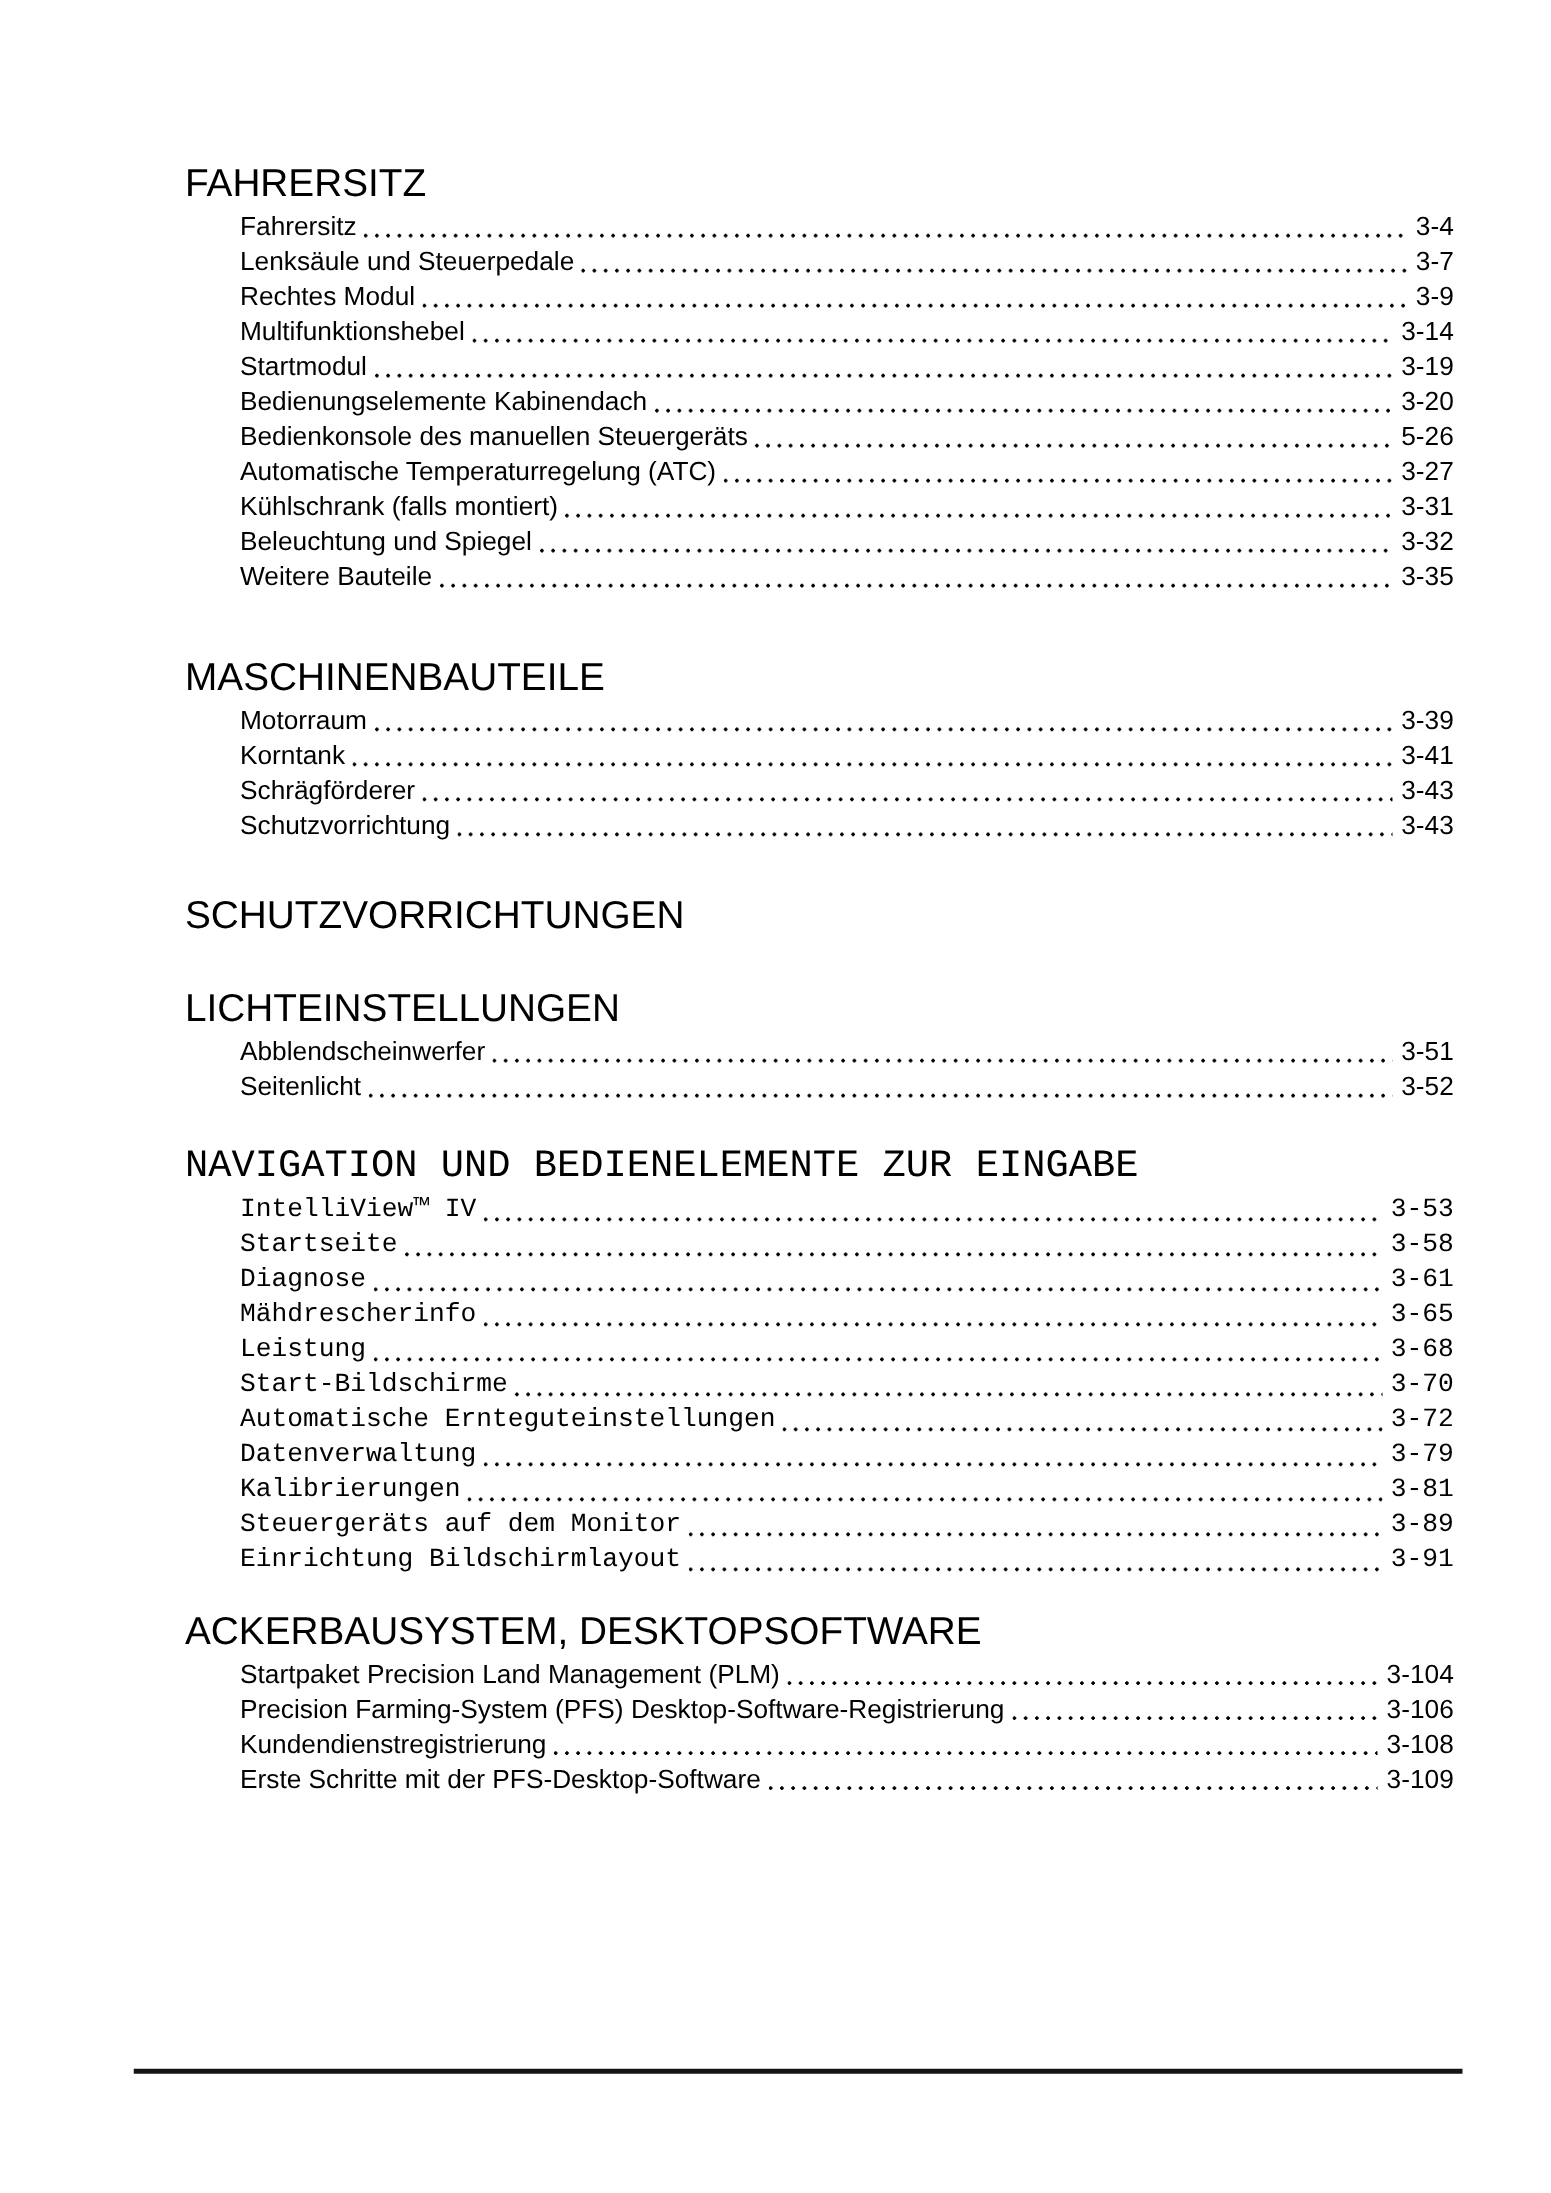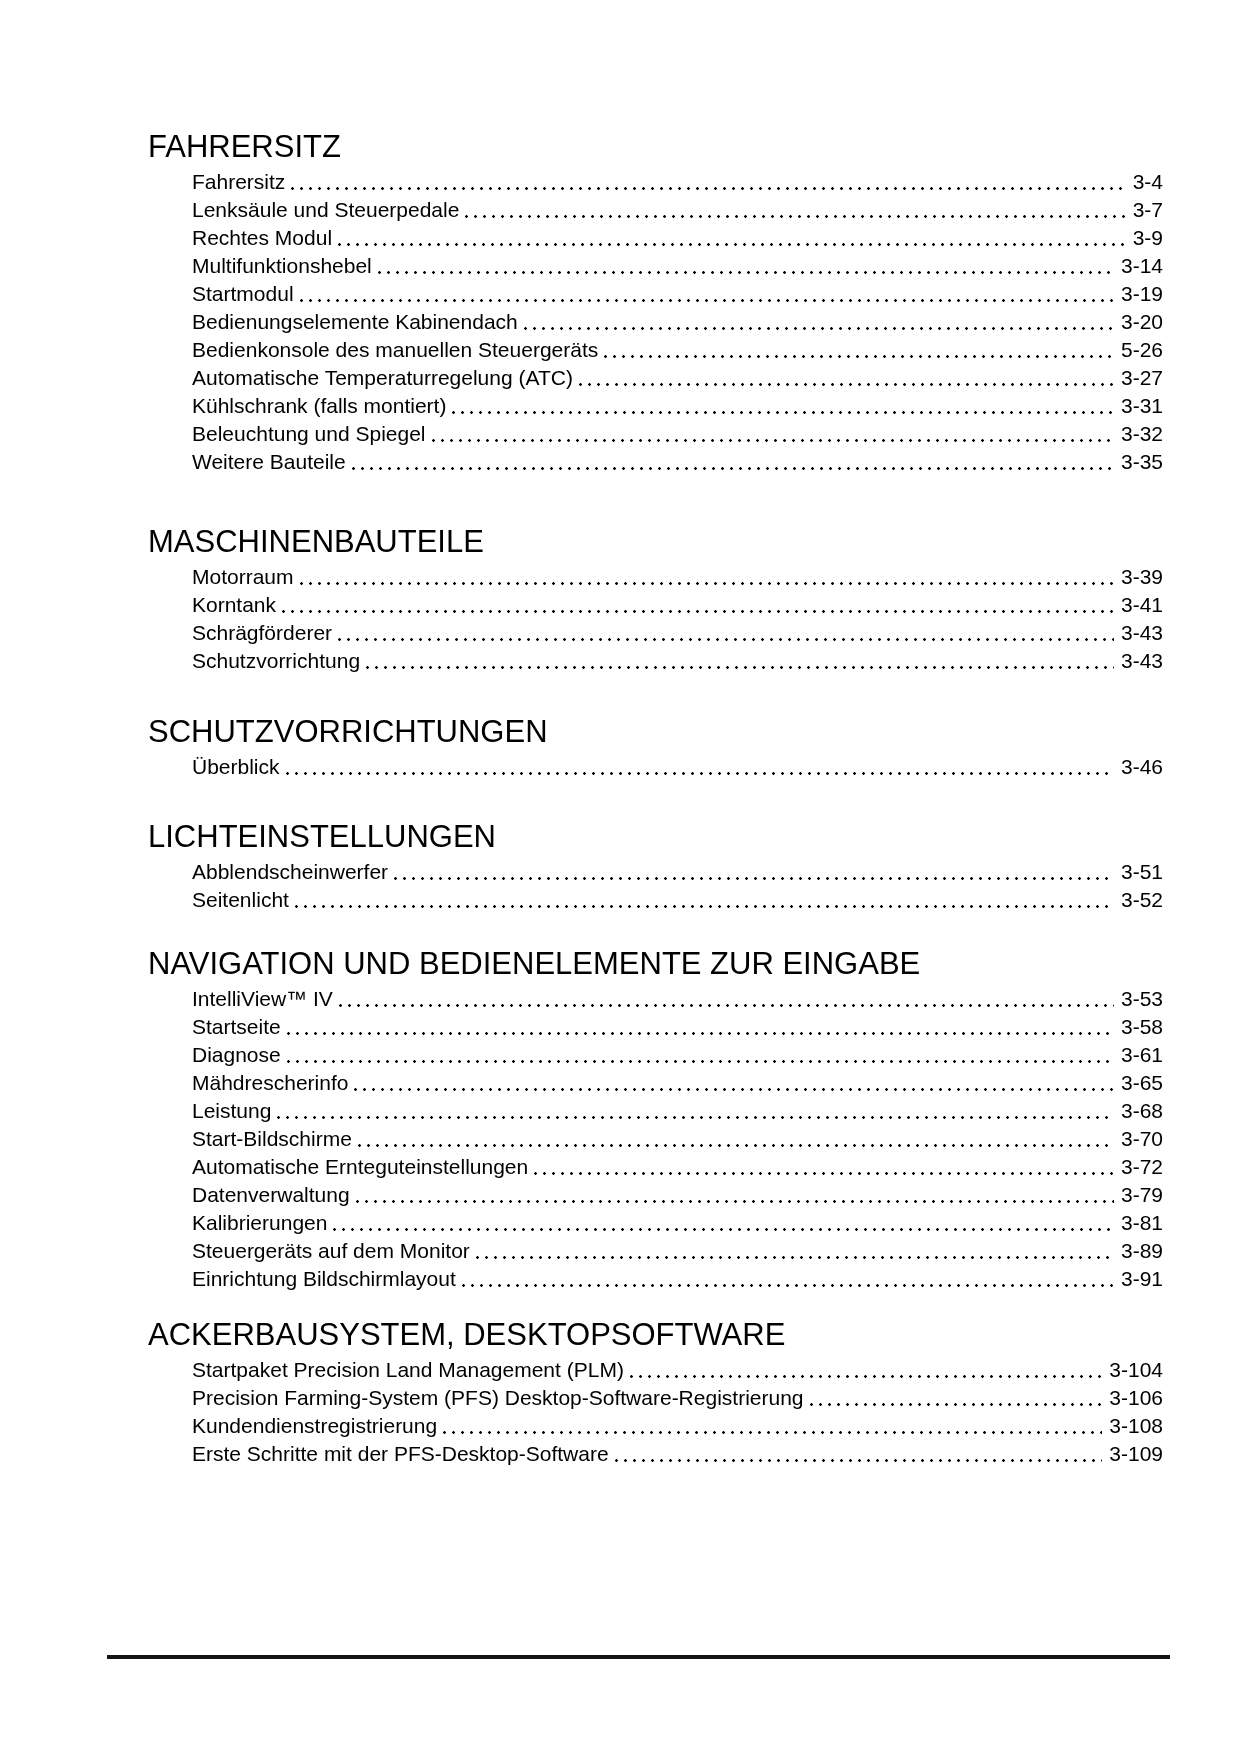--- a/index.html
+++ b/index.html
@@ -19,21 +19,21 @@
   .toc-content {
     position: absolute;
     left: 148px;
     top: 128px;
     width: 1015px;
   }
   .toc-section { margin-top: 0; }
   .toc-section:nth-child(2) { margin-top: 47px; }
   .toc-section:nth-child(3) { margin-top: 38px; }
   .toc-section:nth-child(4) { margin-top: 37px; }
-  .toc-section:nth-child(5) { margin-top: 31px; }
+  .toc-section:nth-child(5) { margin-top: 31px; font-family: Liberation Mono, monospace; }
   .toc-section:nth-child(6) { margin-top: 23px; }
   .section-title {
     font-size: 31px;
     line-height: 38px;
     font-weight: 400;
     letter-spacing: 0;
     margin: 0 0 2px 0;
     white-space: nowrap;
   }
   .entries {
@@ -174,27 +174,20 @@
   <div class="entry-row">
     <span class="entry-label">Schutzvorrichtung</span>
     <span class="leader"></span>
     <span class="entry-page">3-43</span>
   </div>
 </div>
   </section>
 
   <section class="toc-section">
     <h2 class="section-title">SCHUTZVORRICHTUNGEN</h2>
-    <div class="entries">
-  <div class="entry-row">
-    <span class="entry-label">Überblick</span>
-    <span class="leader"></span>
-    <span class="entry-page">3-46</span>
-  </div>
-</div>
   </section>
 
   <section class="toc-section">
     <h2 class="section-title">LICHTEINSTELLUNGEN</h2>
     <div class="entries">
   <div class="entry-row">
     <span class="entry-label">Abblendscheinwerfer</span>
     <span class="leader"></span>
     <span class="entry-page">3-51</span>
   </div>

